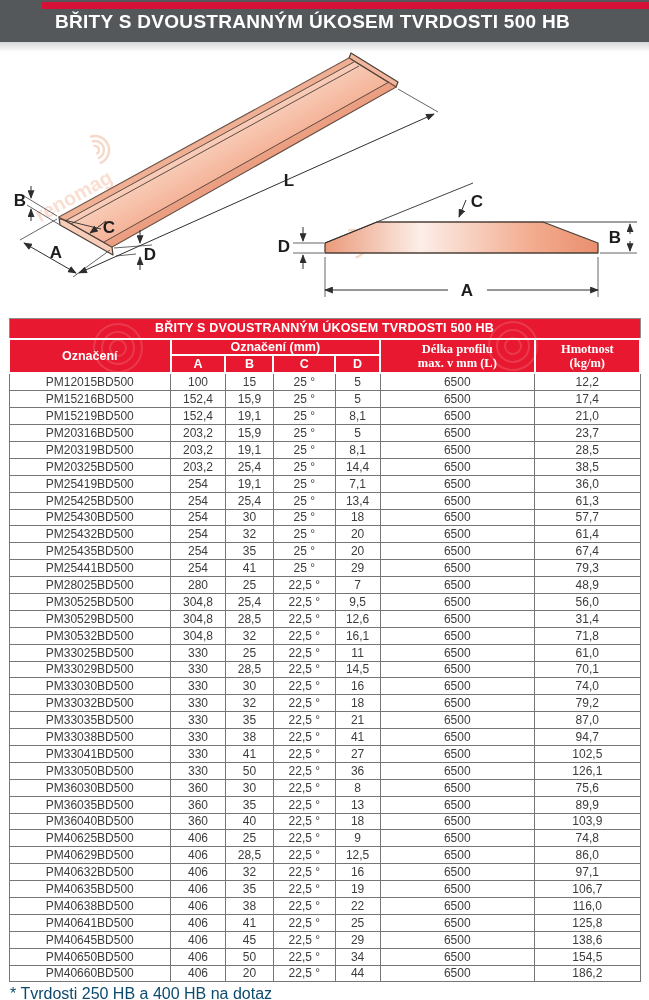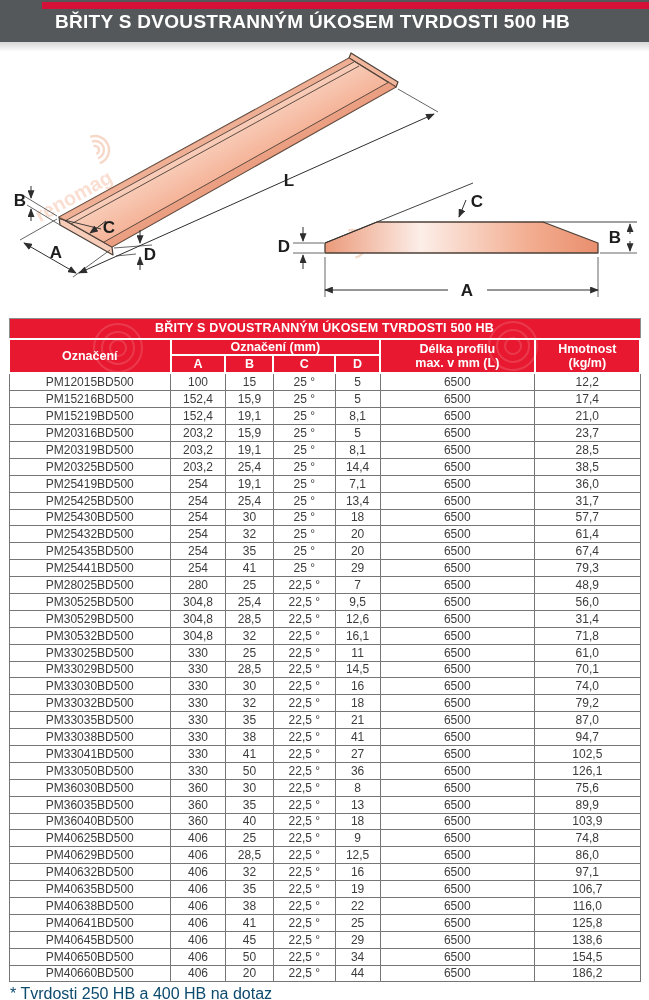--- a/index.html
+++ b/index.html
@@ -32,21 +32,21 @@
     border:1px solid #8d8d8d;
   }
   table.spec th{
     background:#e7182f;color:#ffffff;font-weight:bold;text-align:center;
     border:2px solid #ffffff;padding:0;font-size:12.5px;line-height:1.15;
   }
   table.spec th.title-row{
     font-size:12.5px;height:19px;border:none;border-bottom:2px solid #ffffff;
     letter-spacing:.2px;
   }
-  table.spec th.pre{white-space:pre-line;}
+  table.spec th.pre{white-space:pre-line;font-family:Liberation Serif, serif;}
   table.spec th.sub{height:16px;font-size:12.5px;}
   table.spec td{
     border:1px solid #767676;text-align:center;font-size:12px;color:#3c3c3c;
     padding:0;height:15.9px;line-height:1;background:#ffffff;white-space:nowrap;
   }
   .wm-overlay{position:absolute;top:0;left:0;pointer-events:none;}
   
   .footer-note{
     margin:3px 0 0 10px;font-size:16px;color:#0c4a6e;
   }
@@ -257,21 +257,21 @@
           <td>6500</td>
           <td>36,0</td>
         </tr>
         <tr>
           <td>PM25425BD500</td>
           <td>254</td>
           <td>25,4</td>
           <td>25 °</td>
           <td>13,4</td>
           <td>6500</td>
-          <td>31,7</td>
+          <td>61,3</td>
         </tr>
         <tr>
           <td>PM25430BD500</td>
           <td>254</td>
           <td>30</td>
           <td>25 °</td>
           <td>18</td>
           <td>6500</td>
           <td>57,7</td>
         </tr>

